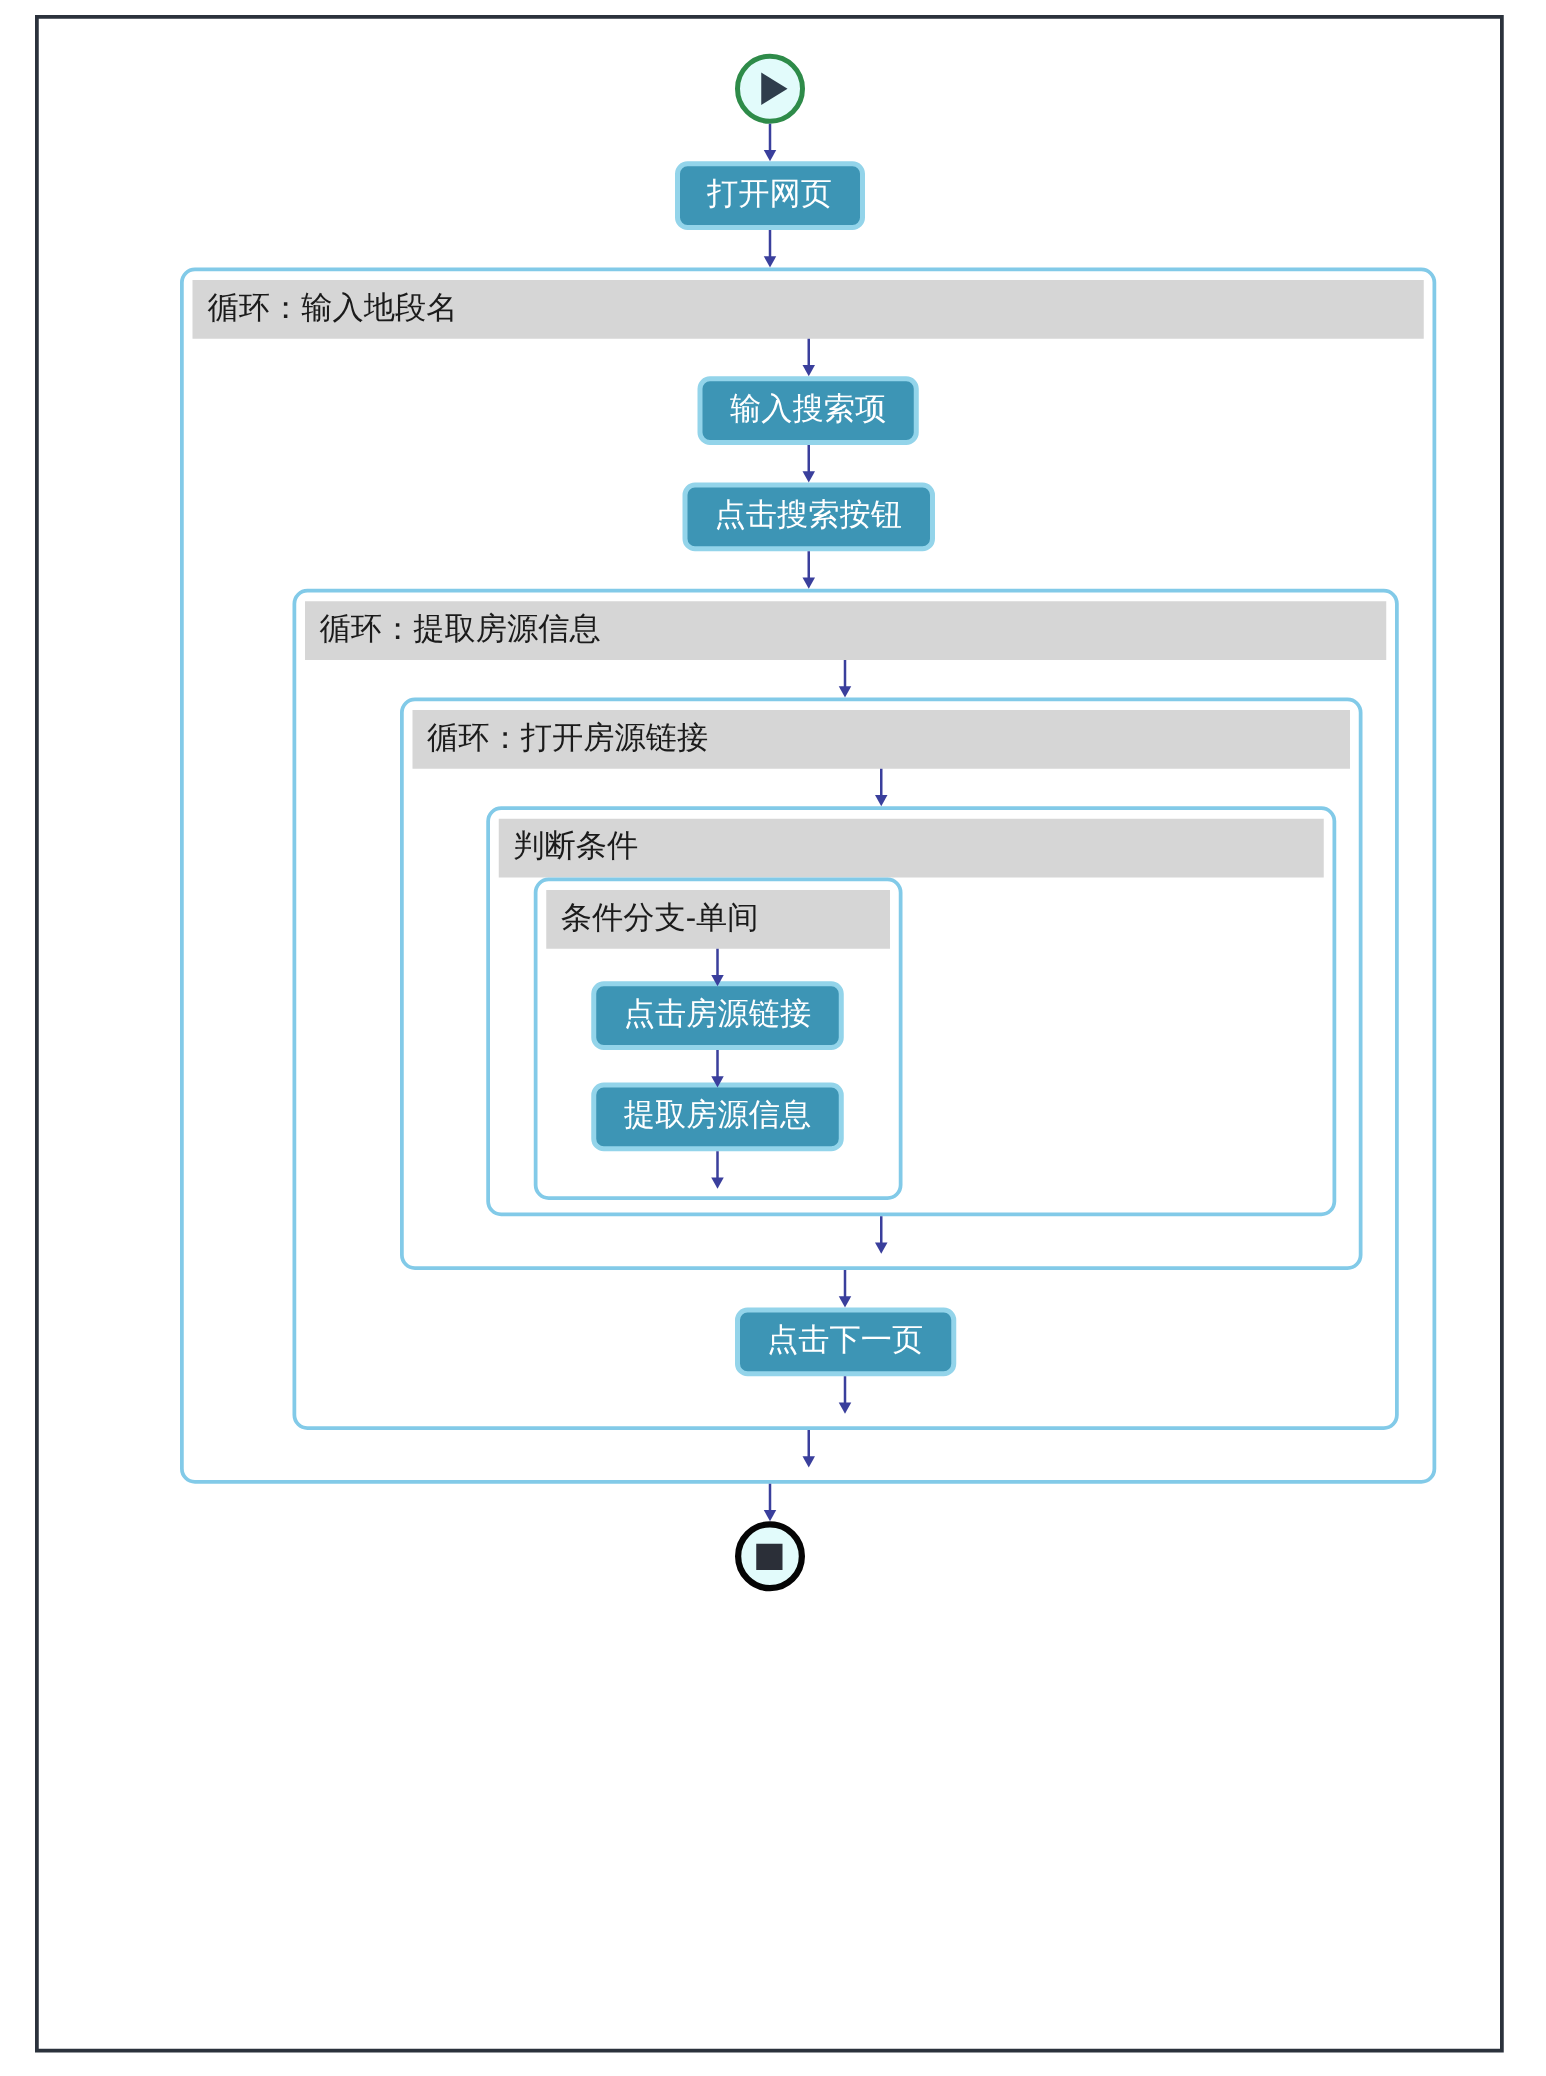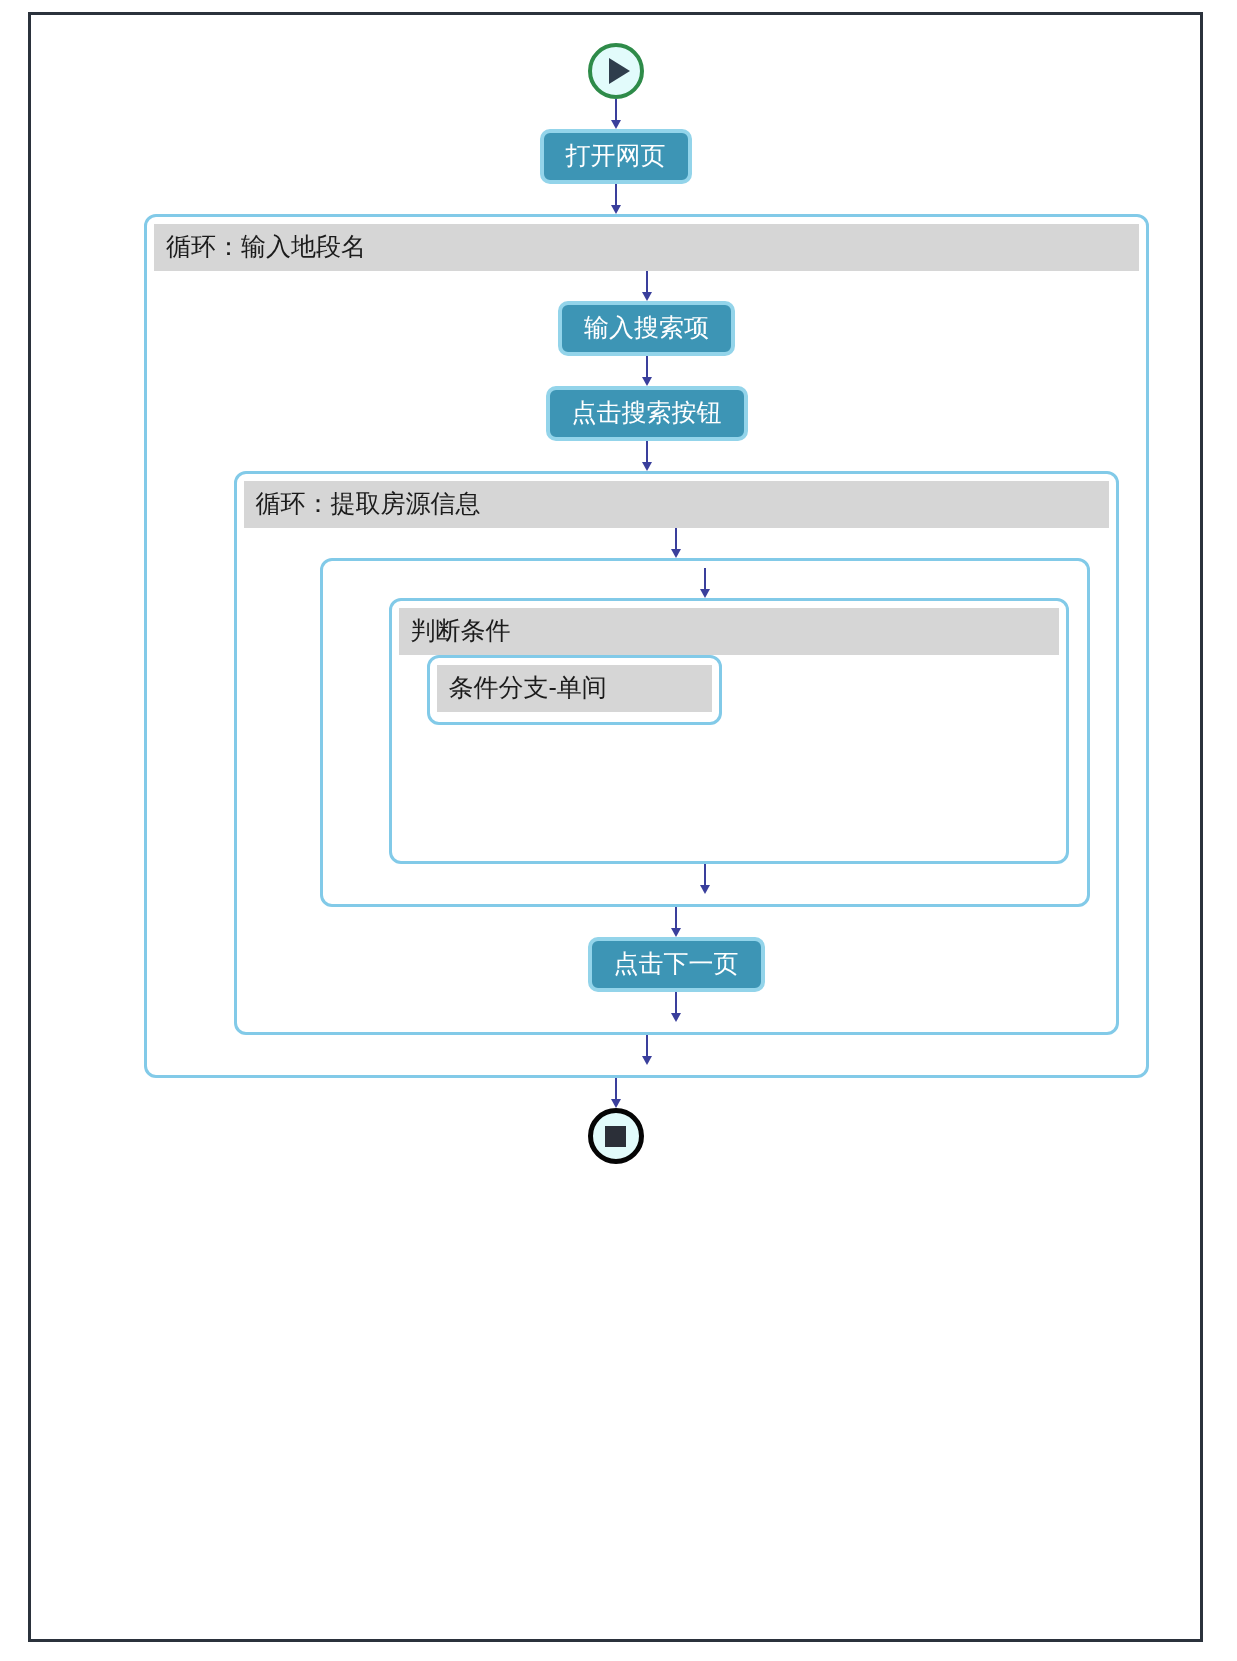--- a/index.html
+++ b/index.html
@@ -189,31 +189,39 @@
 
         <div class="arrow"></div>
 
         <div class="block" id="loop-nextpage">
           <div class="block-header">循环：提取房源信息</div>
           <div class="block-body">
 
             <div class="arrow"></div>
 
             <div class="block" id="loop-listing">
+              <div class="block-header">循环：打开房源链接</div>
               <div class="block-body">
 
                 <div class="arrow"></div>
 
                 <div class="block" id="condition-block">
                   <div class="block-header">判断条件</div>
 
                   <div class="branch-row">
 
                     <div class="block" id="branch-single">
                       <div class="block-header">条件分支-单间</div>
+                      <div class="block-body">
+                        <div class="arrow short"></div>
+                        <div class="step">点击房源链接</div>
+                        <div class="arrow short"></div>
+                        <div class="step">提取房源信息</div>
+                        <div class="arrow short"></div>
+                      </div>
                     </div>
 
                     <div class="branch-spacer-tall"></div>
 
                   </div>
                 </div>
 
                 <div class="arrow"></div>
               </div>
             </div>

